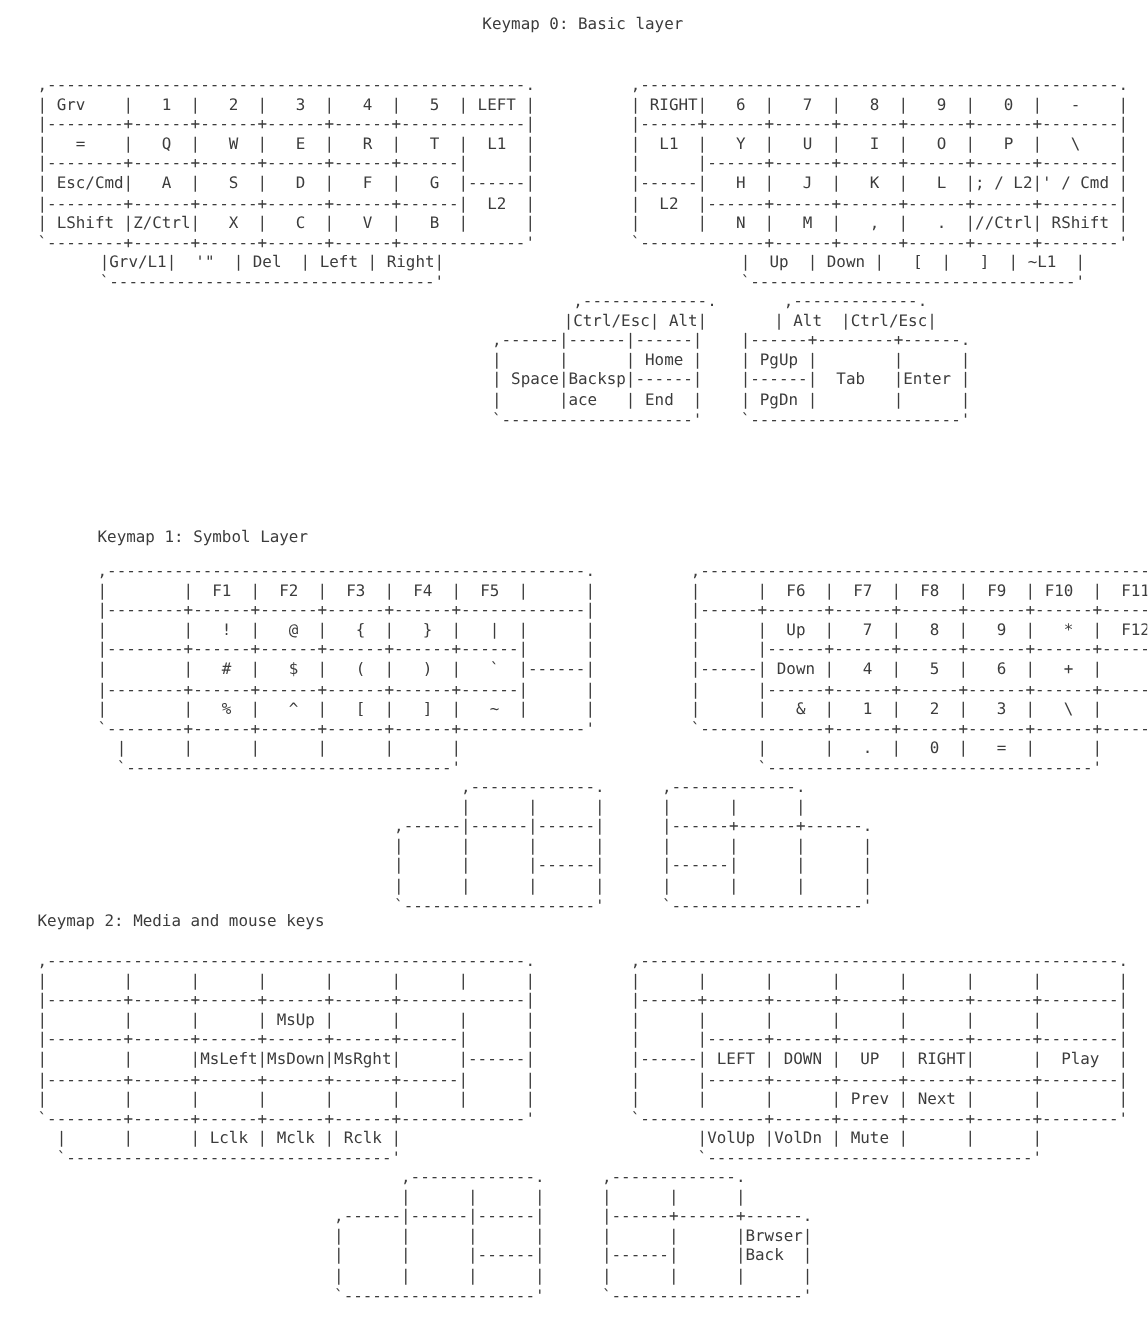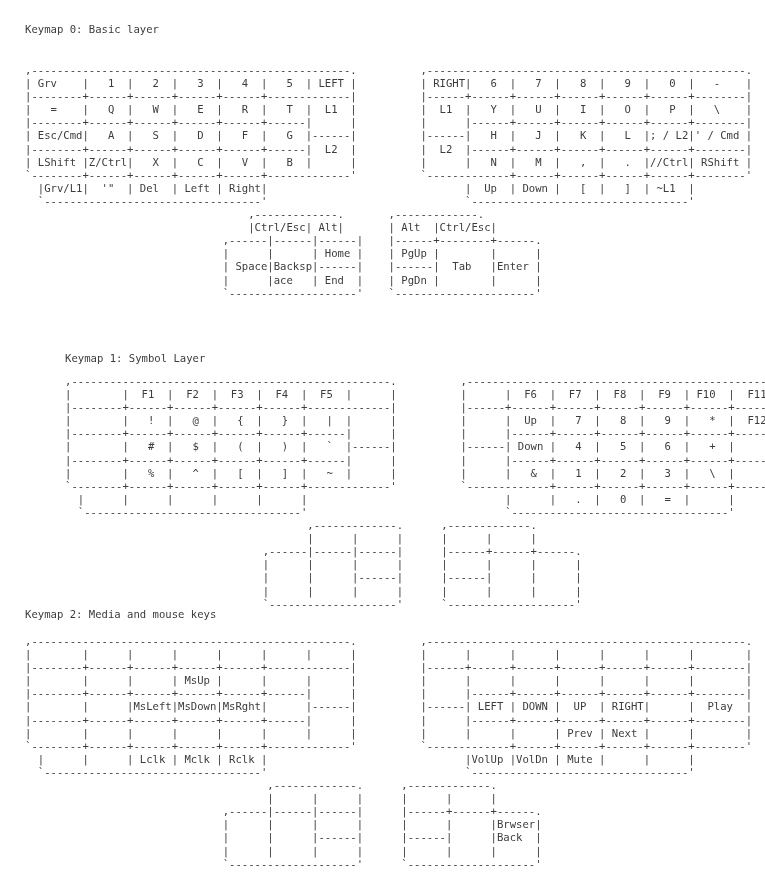--- a/index.html
+++ b/index.html
@@ -28,21 +28,21 @@
   }
   pre.keymap-art {
     margin: 0;
     padding: 0;
     font-family: inherit;
     font-size: 10.6px;
     line-height: 13.1px;
     white-space: pre;
     color: #3c3c3c;
   }
-  #section-0 { top: 23px; }
+  #section-0 { top: 10px; text-align: center; }
   #section-0 pre.keymap-art { margin-top: 28px; }
   #section-1 { top: 352px; margin-left: 40px; }
   #section-1 pre.keymap-art { margin-top: 10px; }
   #section-2 { top: 608px; }
   #section-2 pre.keymap-art { margin-top: 14px; }
 </style>
 </head>
 <body>
 
 <div class="page">

